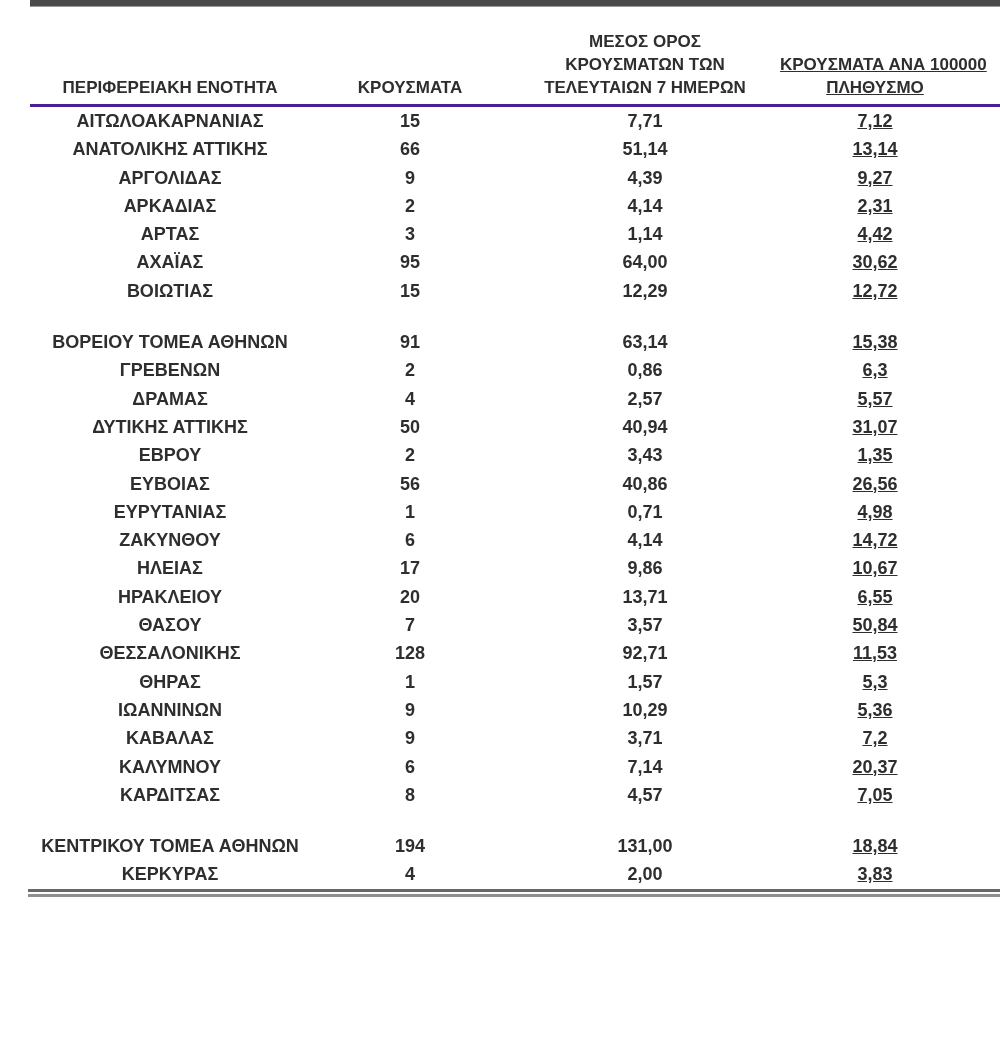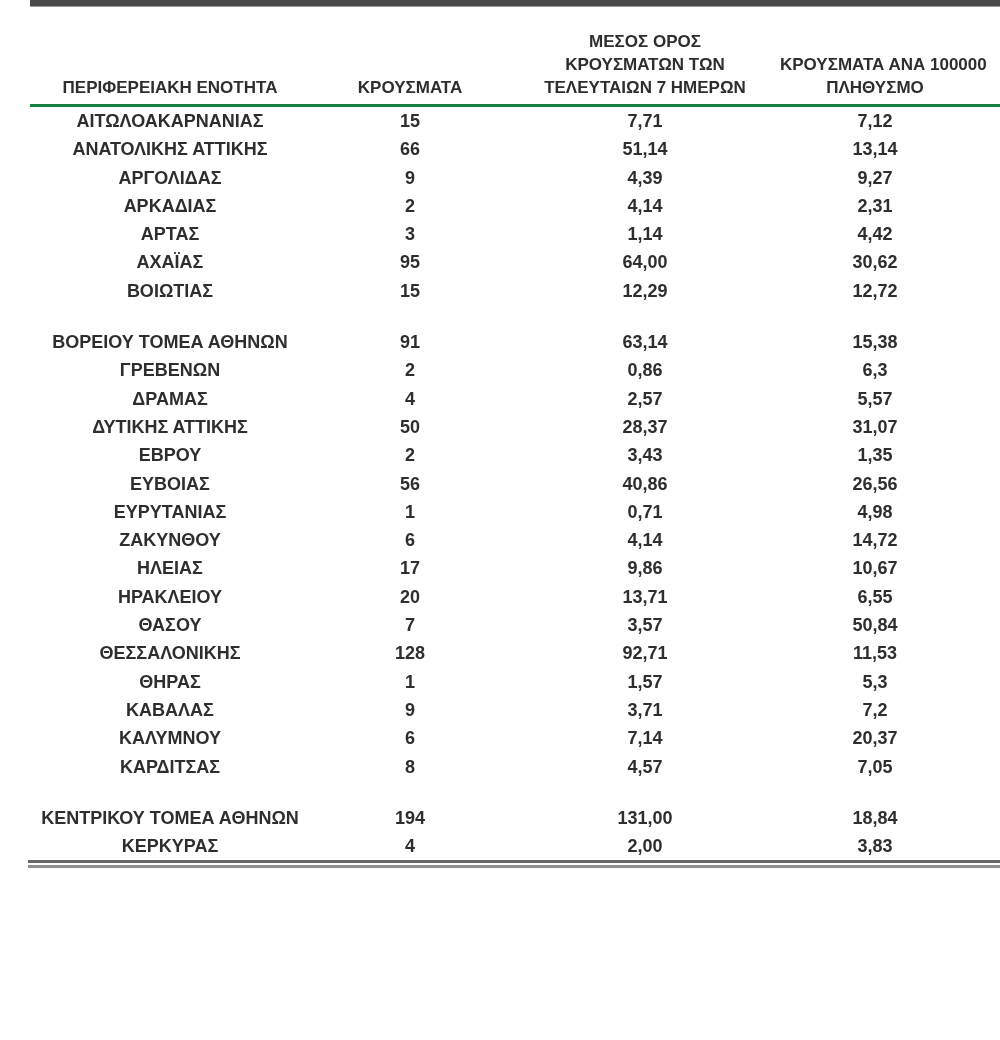--- a/index.html
+++ b/index.html
@@ -39,27 +39,28 @@
     padding: 0;
     text-align: center;
     font-weight: 700;
     overflow: hidden;
     white-space: nowrap;
   }
   thead th {
     height: 99px;
     vertical-align: bottom;
     padding-bottom: 5px;
-    border-bottom: 3px solid #15803d;
+    border-bottom: 3px solid #4c1d95;
     font-size: 17px;
     line-height: 23px;
   }
   thead th.last-col > div,
   tbody td.last-col {
     padding-right: 30px;
+    text-decoration: underline;
   }
   tbody td {
     height: 28.3px;
     font-size: 18px;
     line-height: 28.3px;
   }
   tr.section-start td {
     padding-top: 23px;
   }
   .bottom-rule {
@@ -160,21 +161,21 @@
   </tr>
         <tr>
     <td>ΔΡΑΜΑΣ</td>
     <td>4</td>
     <td>2,57</td>
     <td class="last-col">5,57</td>
   </tr>
         <tr>
     <td>ΔΥΤΙΚΗΣ ΑΤΤΙΚΗΣ</td>
     <td>50</td>
-    <td>28,37</td>
+    <td>40,94</td>
     <td class="last-col">31,07</td>
   </tr>
         <tr>
     <td>ΕΒΡΟΥ</td>
     <td>2</td>
     <td>3,43</td>
     <td class="last-col">1,35</td>
   </tr>
         <tr>
     <td>ΕΥΒΟΙΑΣ</td>
@@ -216,20 +217,26 @@
     <td>ΘΕΣΣΑΛΟΝΙΚΗΣ</td>
     <td>128</td>
     <td>92,71</td>
     <td class="last-col">11,53</td>
   </tr>
         <tr>
     <td>ΘΗΡΑΣ</td>
     <td>1</td>
     <td>1,57</td>
     <td class="last-col">5,3</td>
+  </tr>
+        <tr>
+    <td>ΙΩΑΝΝΙΝΩΝ</td>
+    <td>9</td>
+    <td>10,29</td>
+    <td class="last-col">5,36</td>
   </tr>
         <tr>
     <td>ΚΑΒΑΛΑΣ</td>
     <td>9</td>
     <td>3,71</td>
     <td class="last-col">7,2</td>
   </tr>
         <tr>
     <td>ΚΑΛΥΜΝΟΥ</td>
     <td>6</td>

